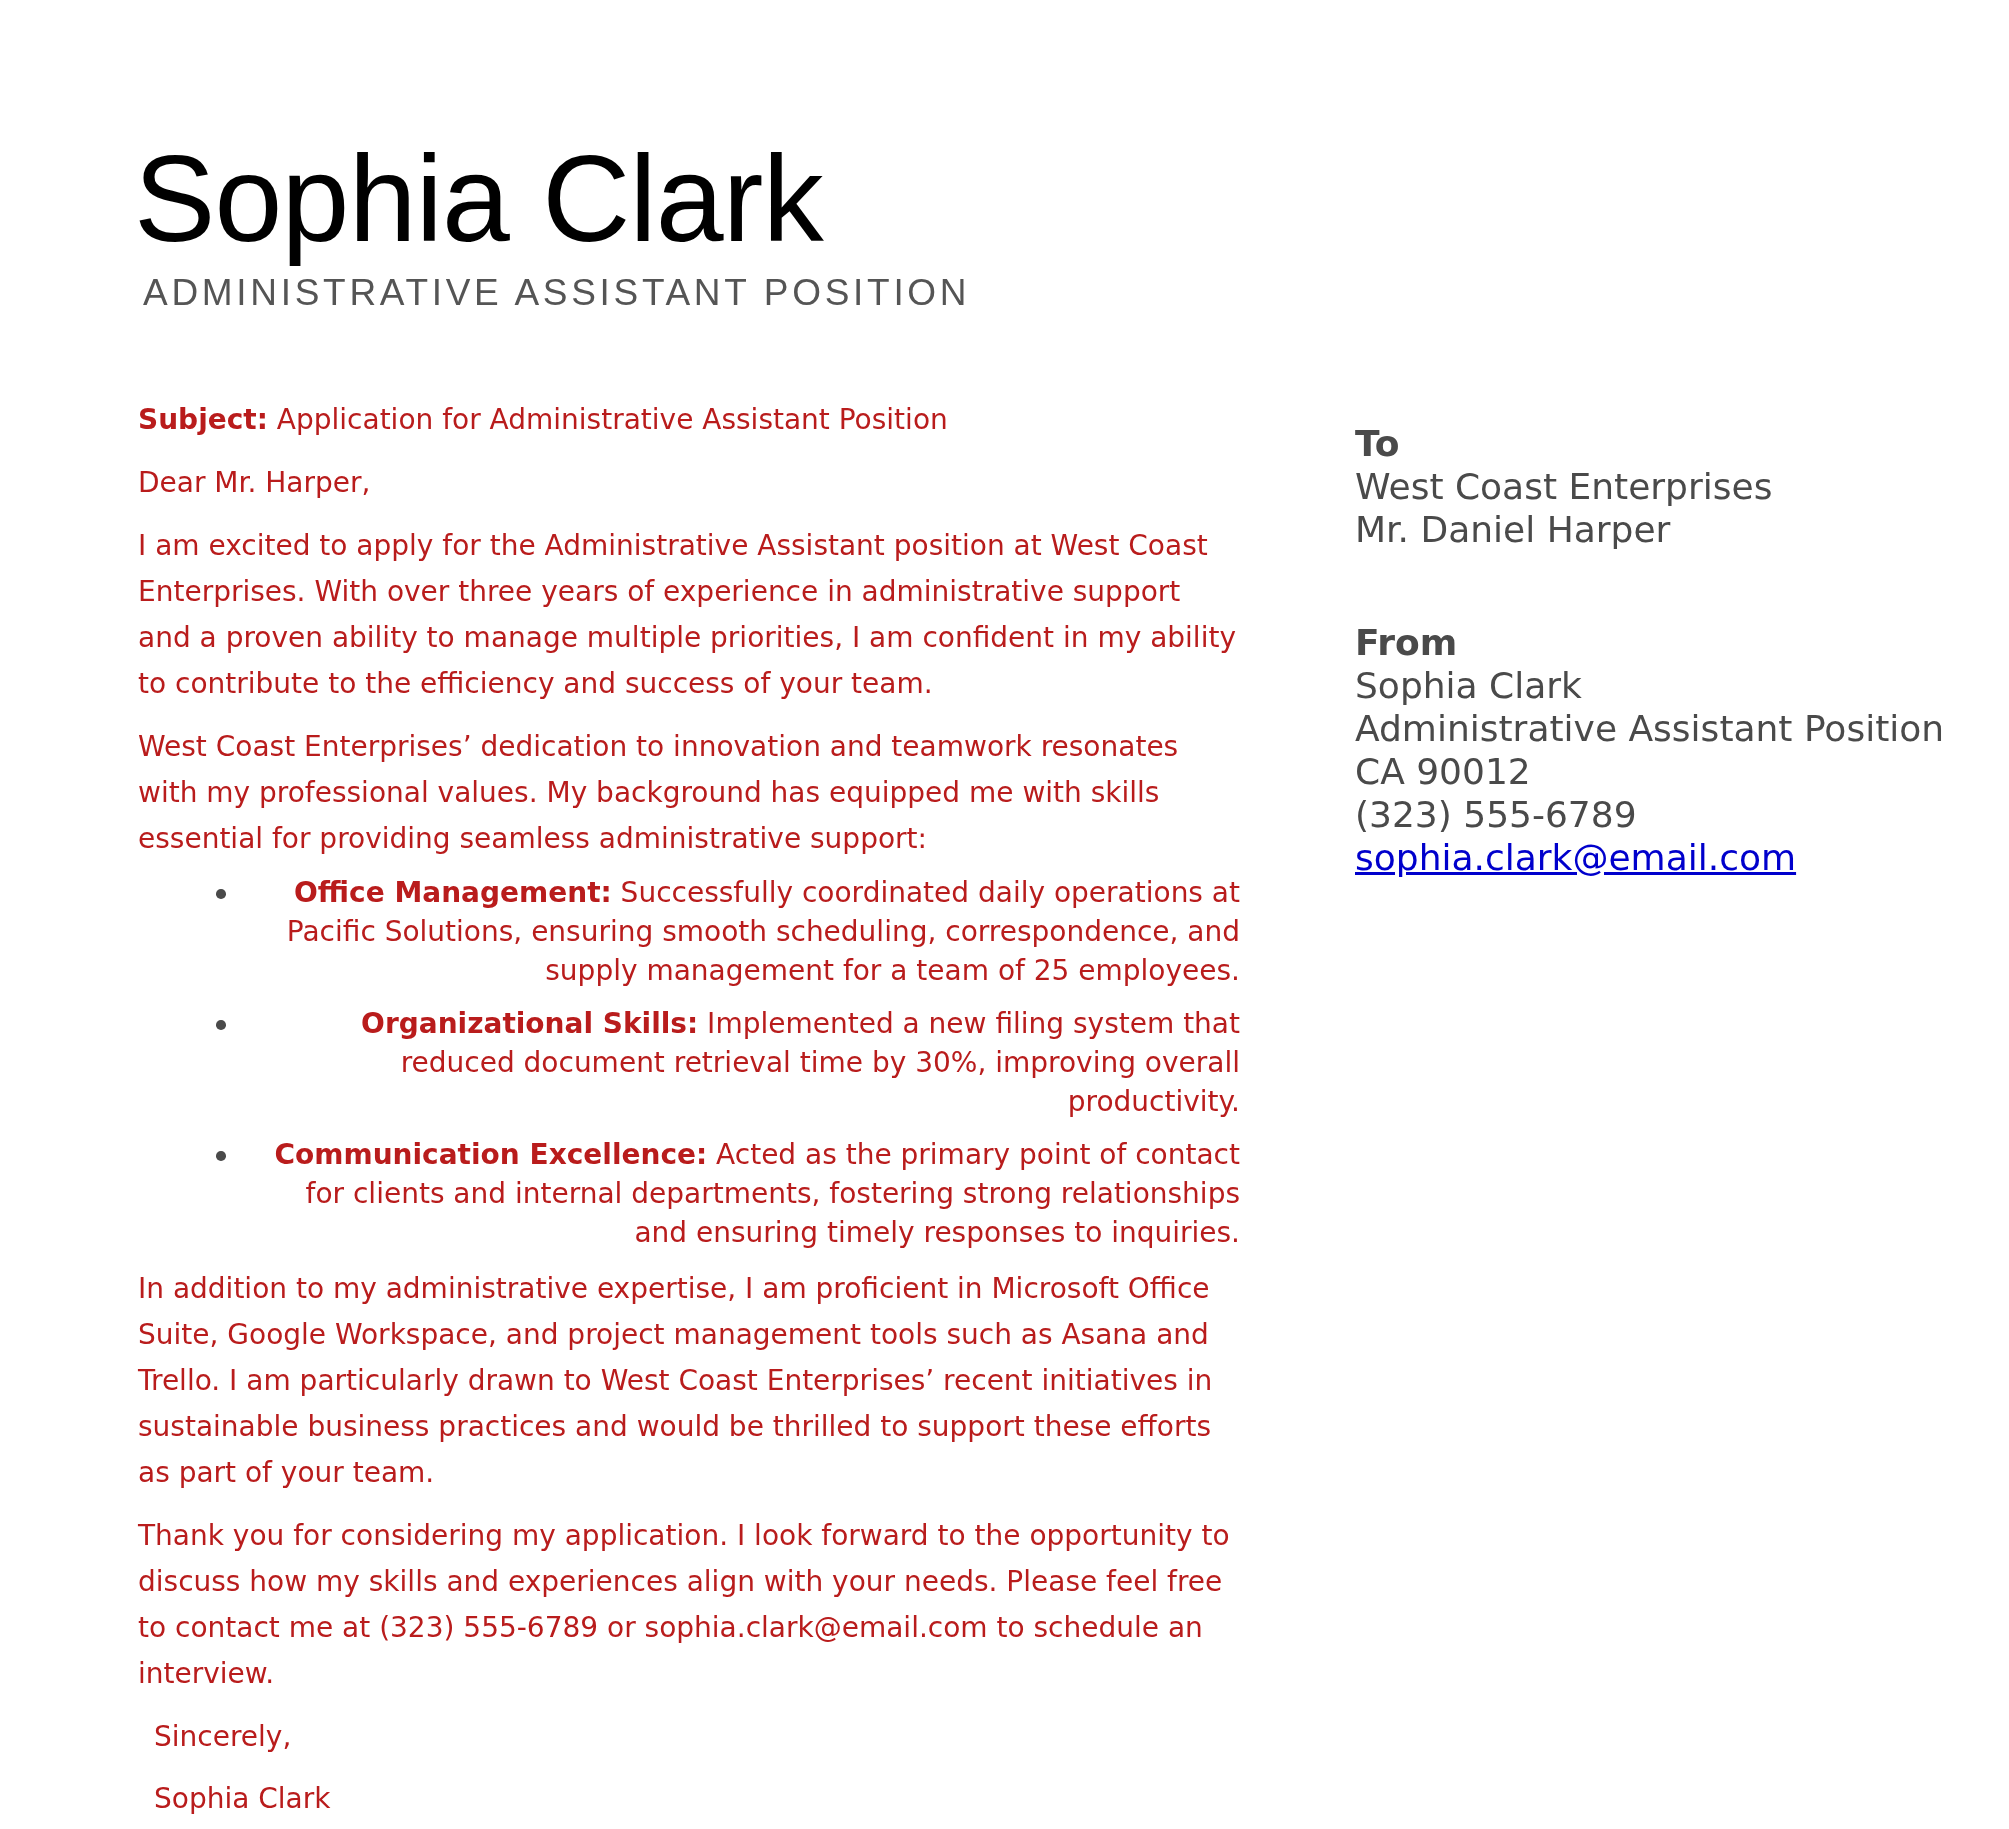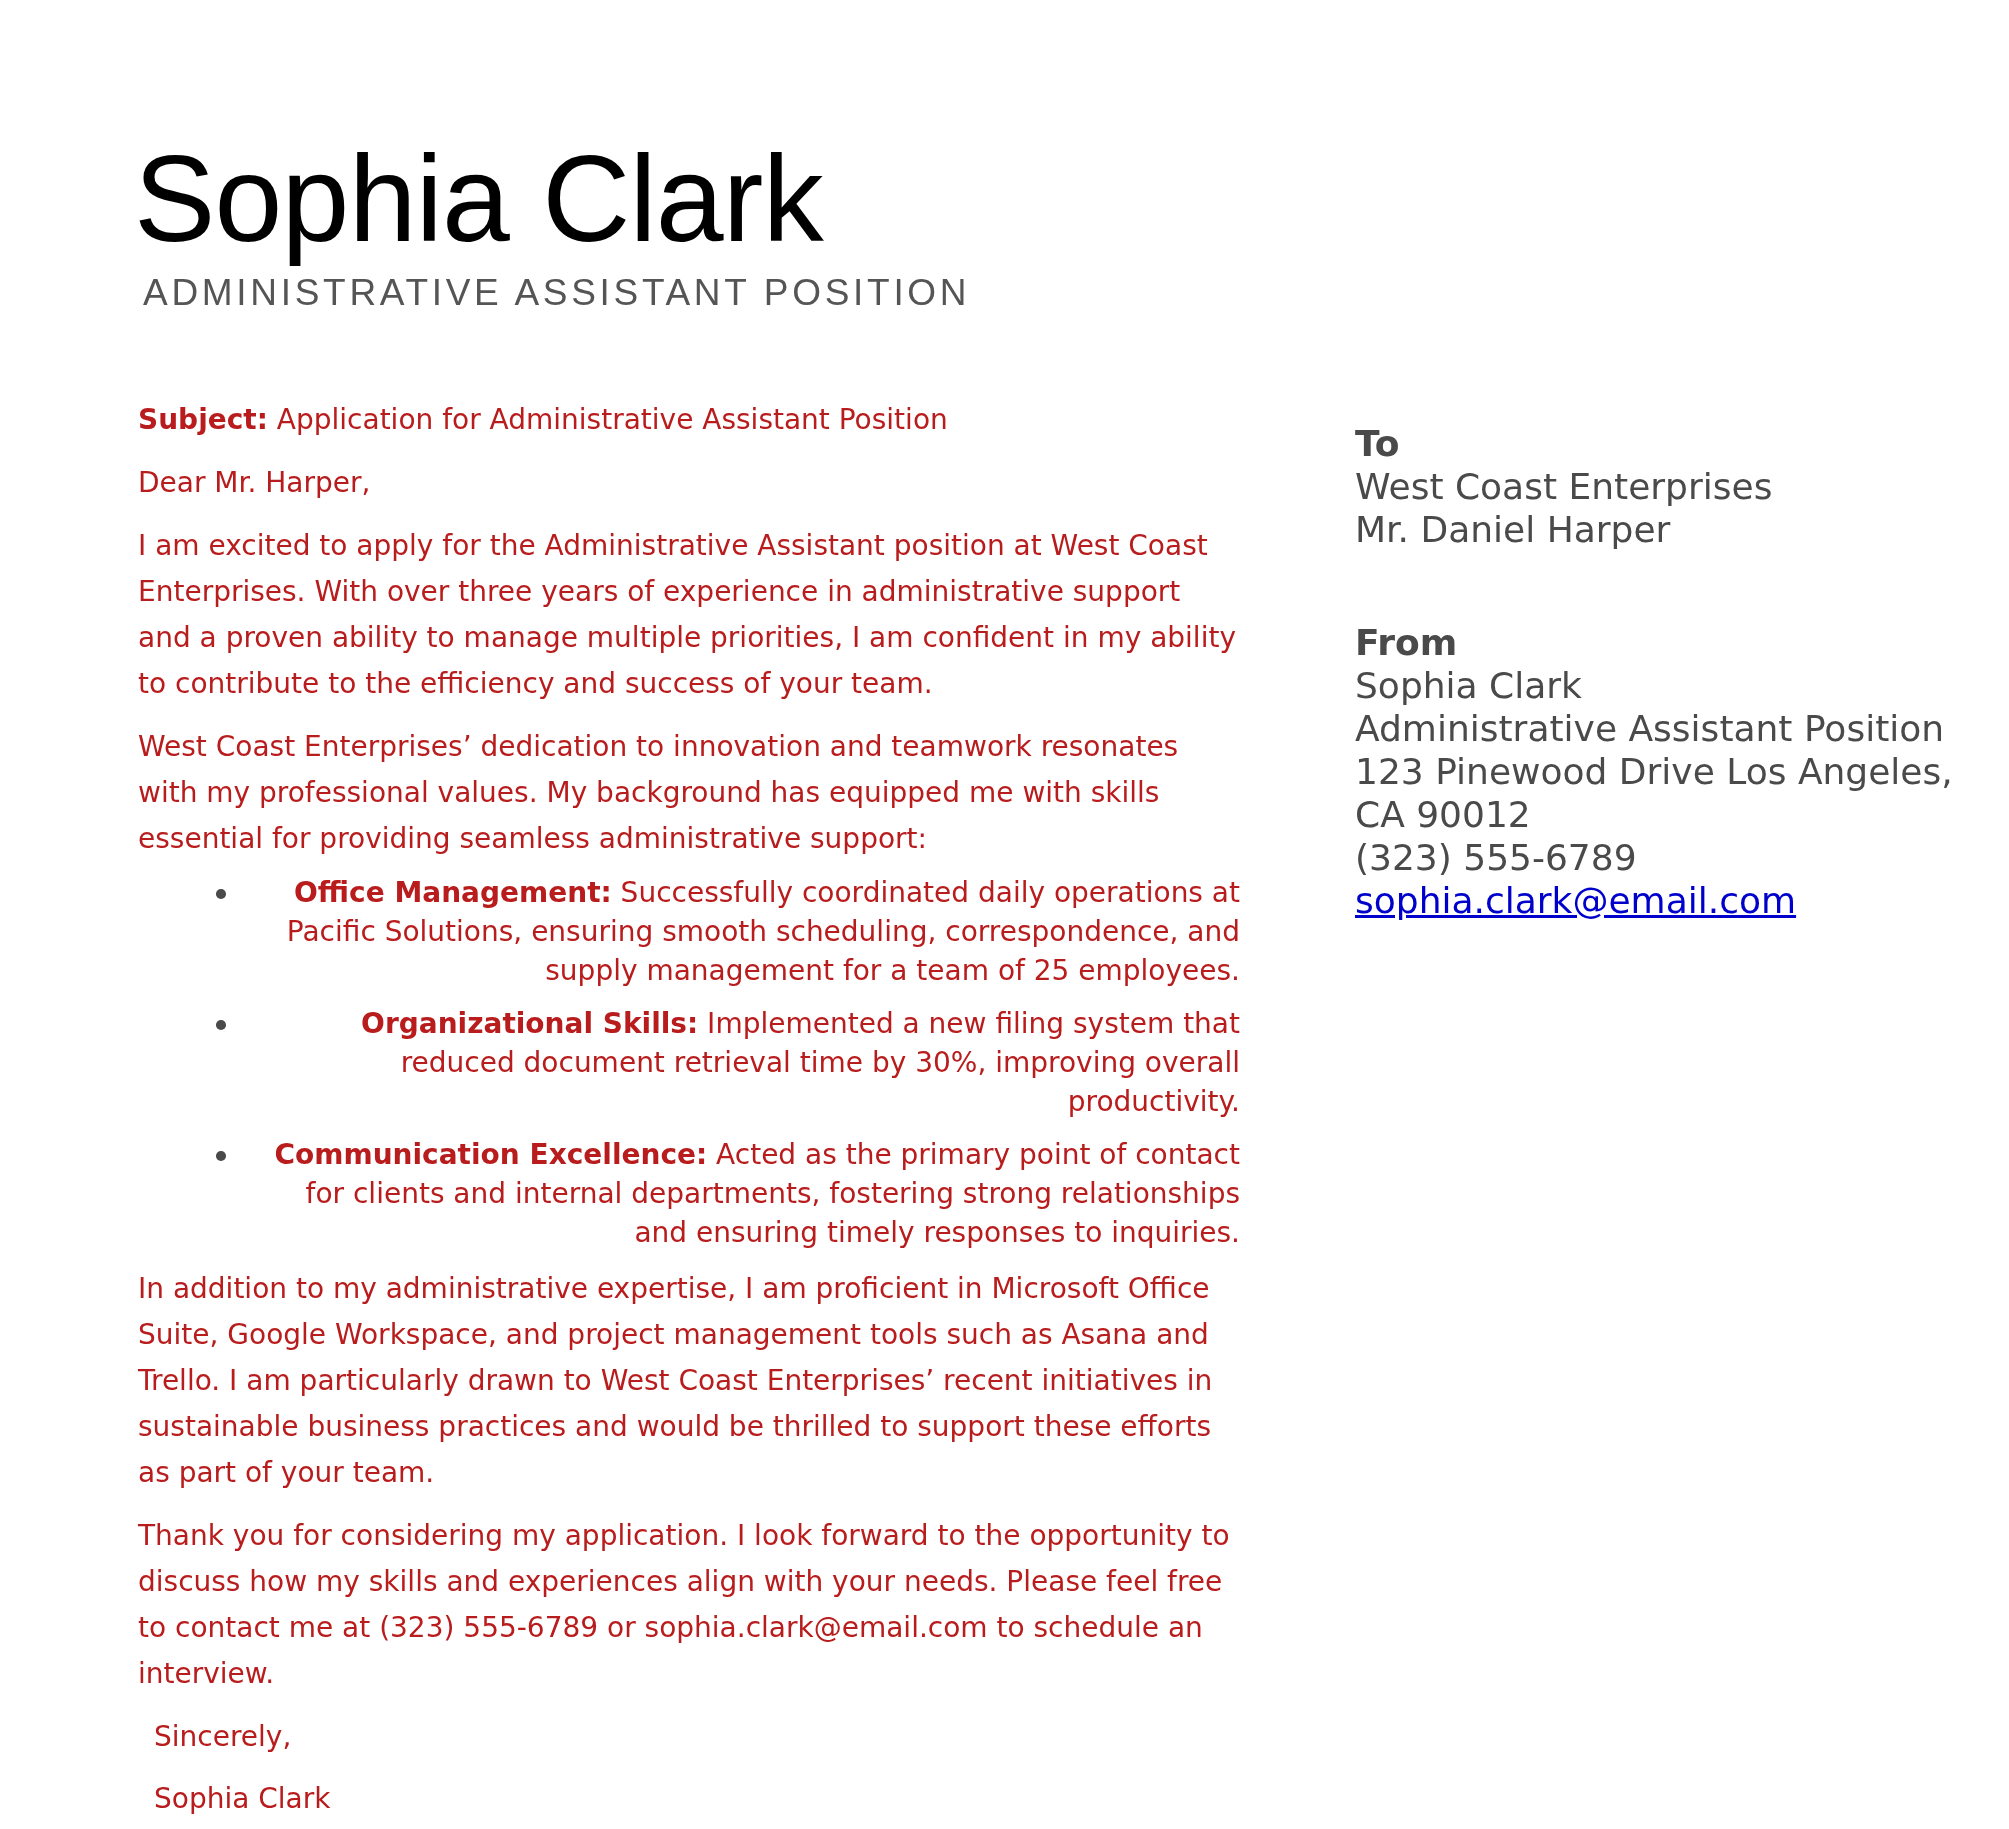--- a/index.html
+++ b/index.html
@@ -50,18 +50,17 @@
 </div>
 
 <div class="right">
   <div class="label">To</div>
   <div>West Coast Enterprises</div>
   <div>Mr. Daniel Harper</div>
   <div class="spacer"></div>
   <div class="label">From</div>
   <div>Sophia Clark</div>
   <div>Administrative Assistant Position</div>
-  <div>123 Pinewood Drive Los Angeles,</div>
   <div>CA 90012</div>
   <div>(323) 555-6789</div>
   <div><a>sophia.clark@email.com</a></div>
 </div>
 
 
 </body></html>

